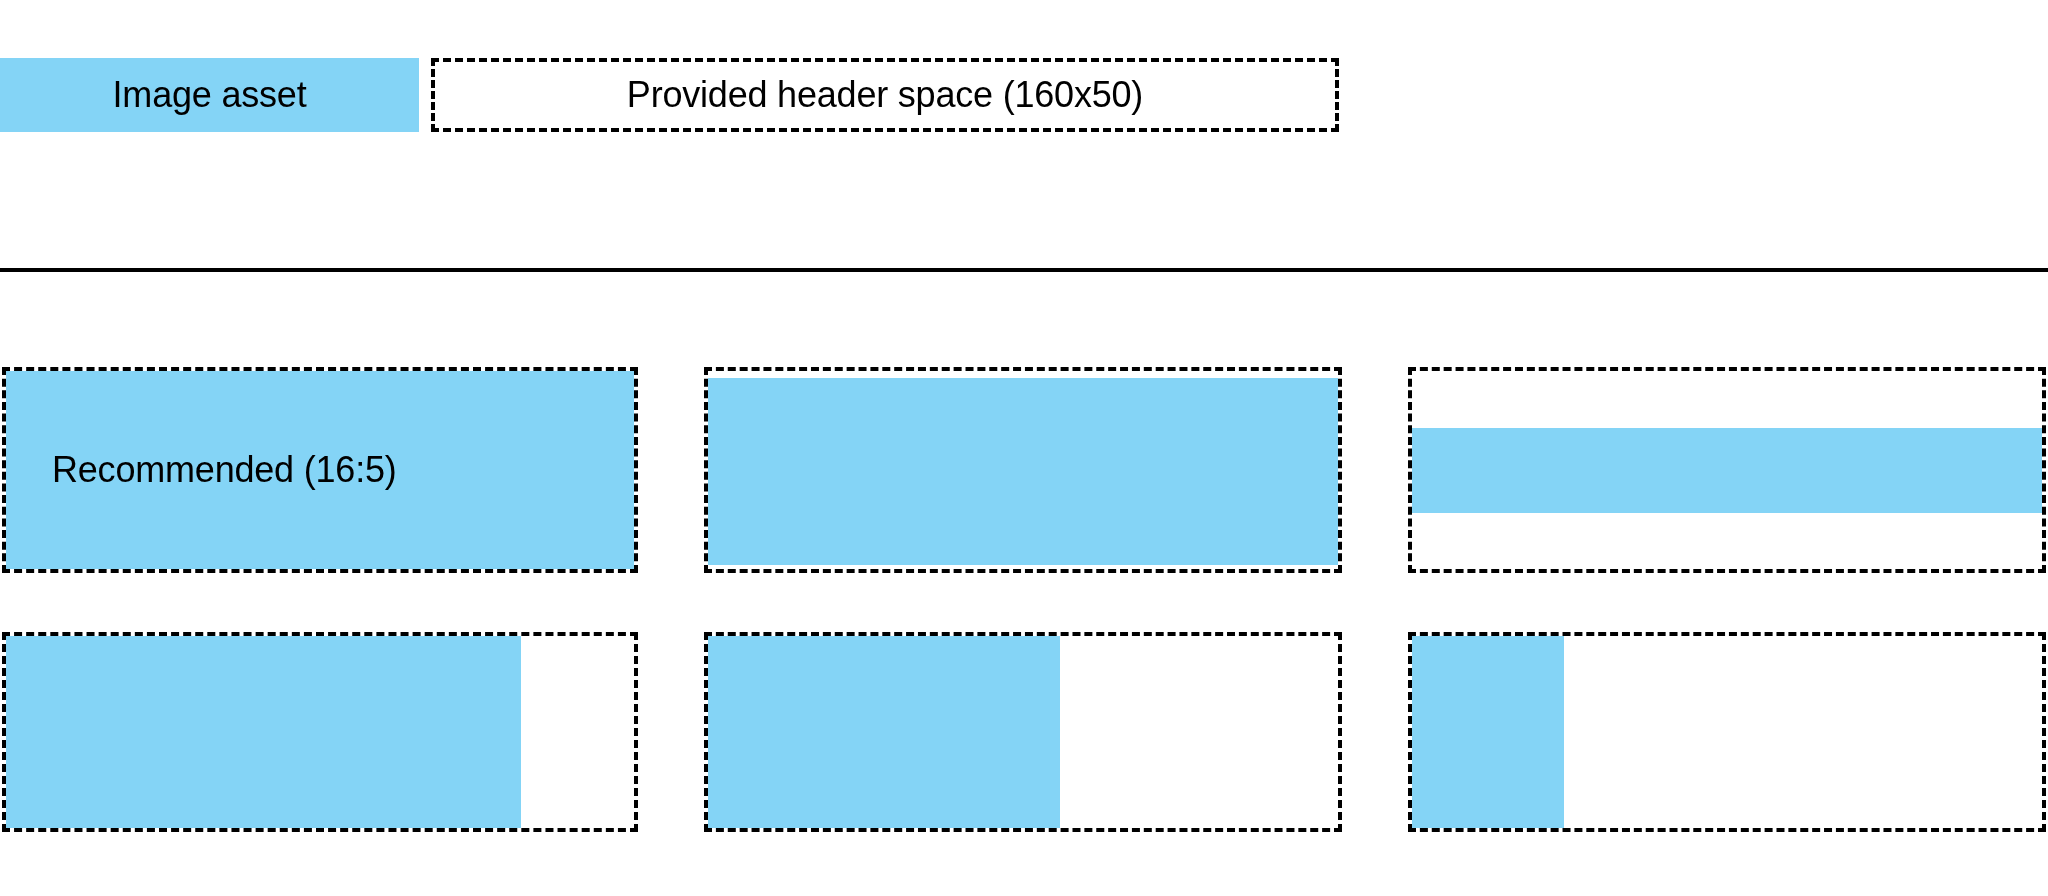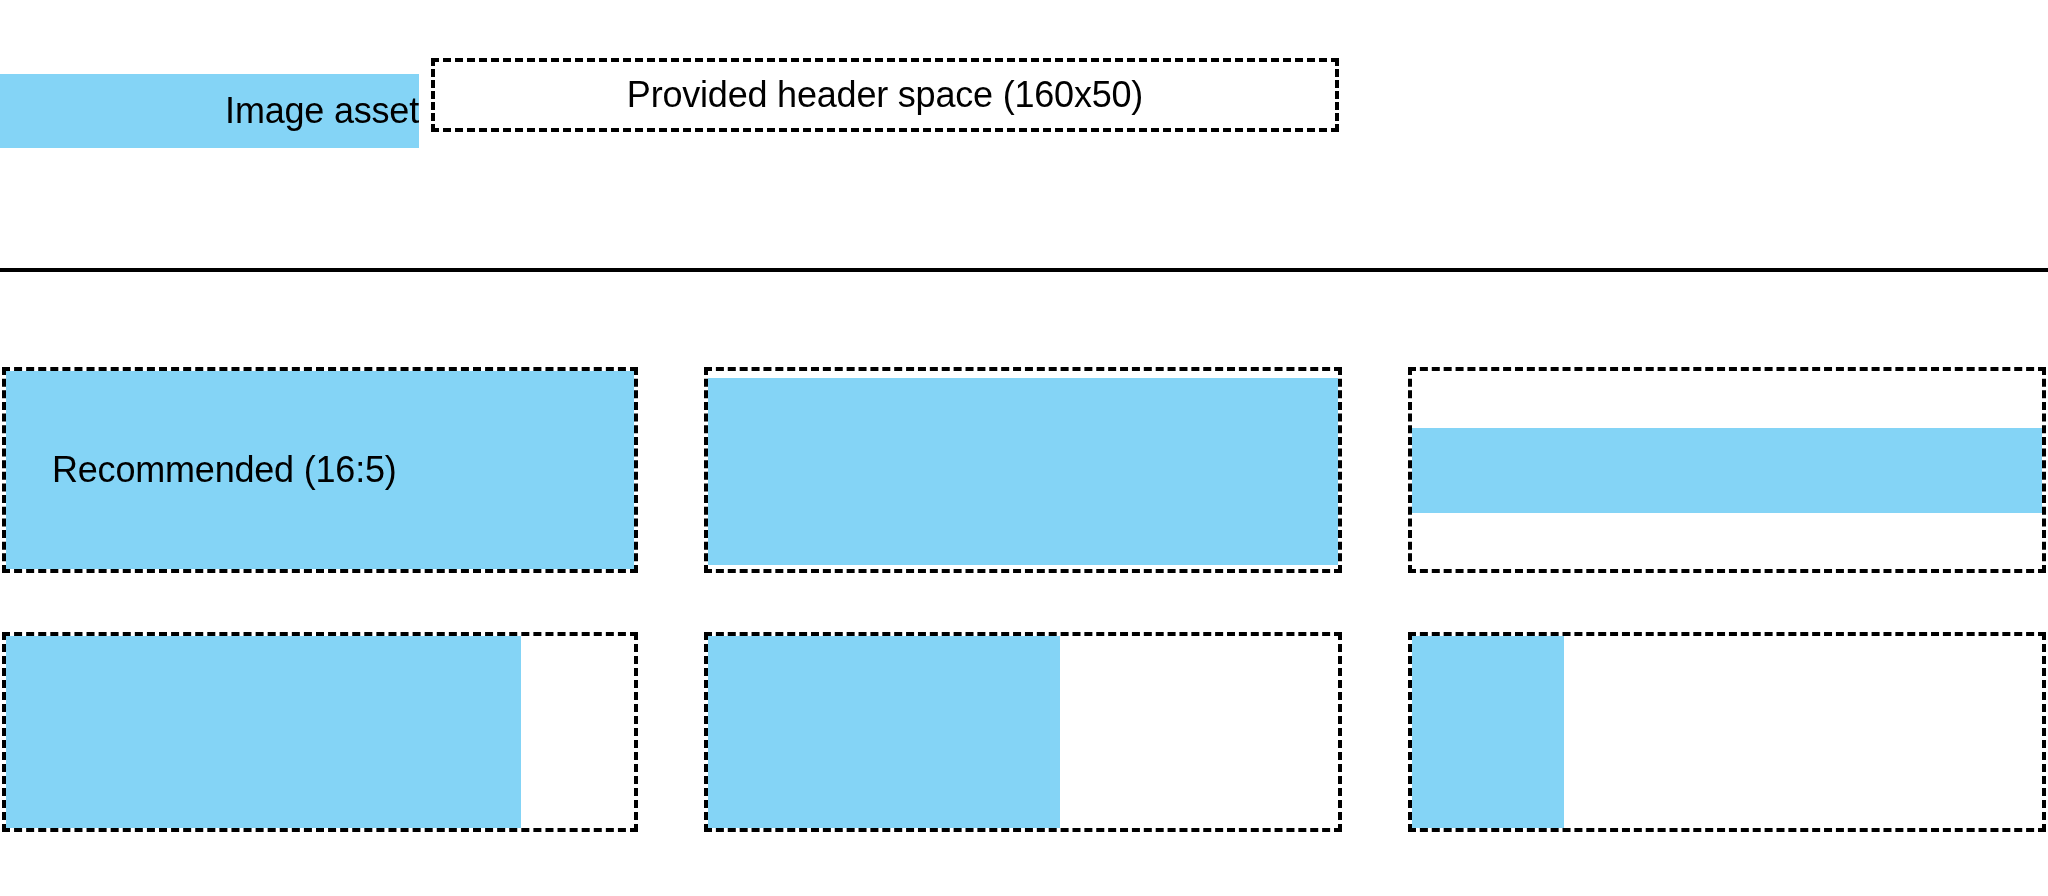--- a/index.html
+++ b/index.html
@@ -29,27 +29,27 @@
     position: absolute;
     left: 0;
     top: 58px;
     width: 2048px;
     height: 74px;
   }
 
   .asset-swatch {
     position: absolute;
     left: 0;
-    top: 16px;
+    top: 0;
     width: 419px;
     height: 74px;
     background: #84d4f6;
     display: flex;
     align-items: center;
-    justify-content: flex-end;
+    justify-content: center;
   }
   .asset-swatch .label {
     font-size: 36px;
     line-height: 1;
     letter-spacing: -0.2px;
     color: #000;
   }
 
   .header-space {
     position: absolute;

